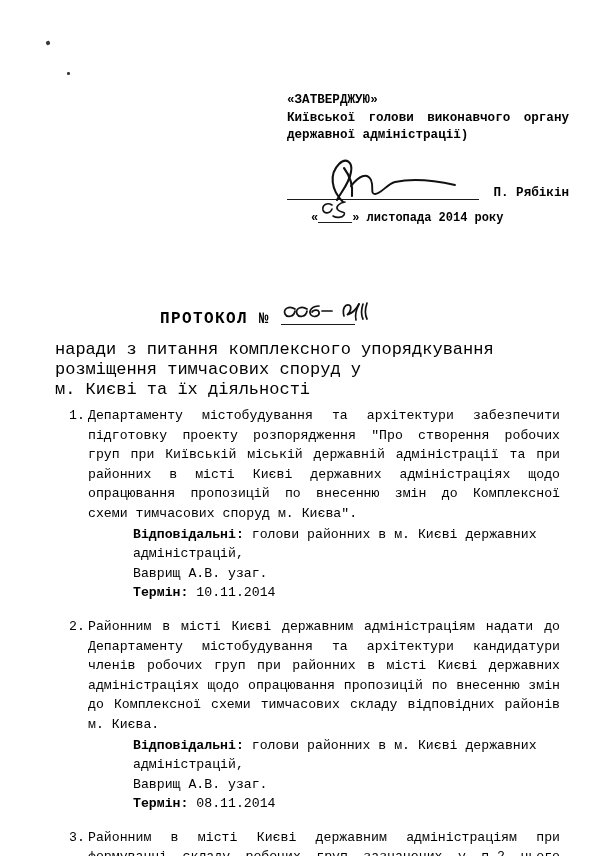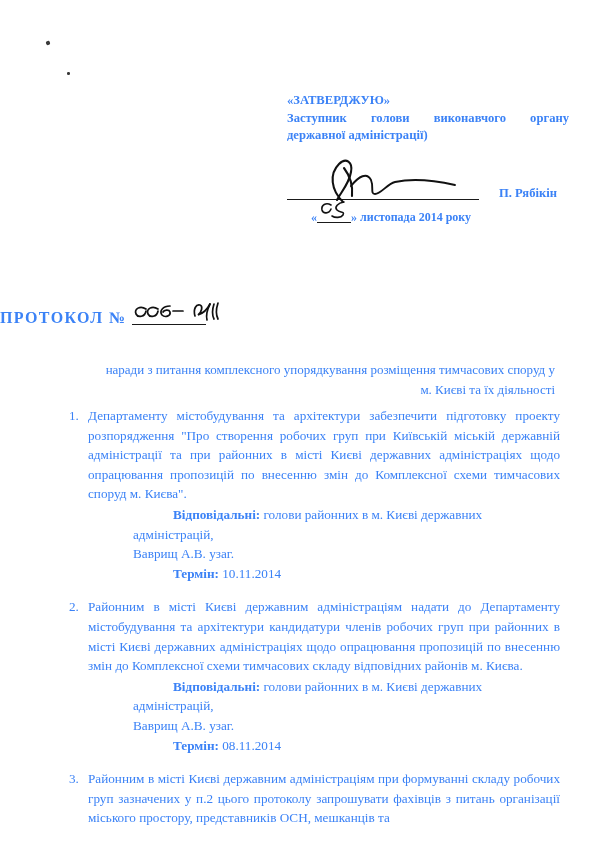--- a/index.html
+++ b/index.html
@@ -6,22 +6,22 @@
     margin: 0;
     padding: 0;
     background: #ffffff;
   }
   .page {
     position: relative;
     width: 600px;
     height: 856px;
     background: #ffffff;
     overflow: hidden;
-    font-family: Liberation Serif, serif;
-    color: #3b82f6;
+    font-family: Liberation Mono, monospace;
+    color: #000000;
   }
 
   
   .speck {
     position: absolute;
     background: #3a3a3a;
     border-radius: 40%;
   }
   .speck-a { left: 46px; top: 41px; width: 4px; height: 4px; transform: rotate(-20deg); }
   .speck-b { left: 67px; top: 72px; width: 3px; height: 3px; }
@@ -51,21 +51,21 @@
   .sig-rule {
     position: absolute;
     left: 0;
     top: 13px;
     width: 192px;
     height: 1px;
     background: #1a1a1a;
   }
   .sig-name {
     position: absolute;
-    right: 12px;
+    right: 0;
     top: 0;
     font-weight: bold;
     font-size: 12.6px;
     white-space: nowrap;
     margin-left: 48px;
   }
   .sig-mark {
     position: absolute;
     left: 30px;
     top: -30px;
@@ -98,20 +98,21 @@
     width: 32px;
     height: 20px;
   }
 
   
   .protocol {
     position: absolute;
     left: 0;
     top: 308px;
     width: 537px;
+    text-align: center;
     font-size: 16px;
     letter-spacing: 1.4px;
     white-space: nowrap;
   }
   .protocol .word { font-weight: bold; }
   .num-slot {
     display: inline-block;
     position: relative;
     width: 96px;
     height: 18px;
@@ -131,24 +132,24 @@
     left: 0;
     top: -10px;
     width: 96px;
     height: 26px;
   }
 
   
   .subtitle {
     position: absolute;
     left: 55px;
-    top: 360px;
+    top: 340px;
     width: 500px;
-    text-align: right;
-    font-size: 13px;
+    text-align: left;
+    font-size: 17px;
     line-height: 20px;
   }
 
   
   .items {
     position: absolute;
     left: 60px;
     top: 406px;
     width: 500px;
     font-size: 13.2px;
@@ -165,33 +166,33 @@
     text-align: justify;
     text-align-last: left;
     -webkit-hyphens: none;
     hyphens: none;
   }
   .resp {
     margin-top: 1px;
     padding-left: 45px;
   }
   .resp-line { text-align: left; }
-  .resp b { font-weight: bold; margin-left: 40px; }
+  .resp b { font-weight: bold; }
 </style>
 </head>
 <body>
 
 <div class="page">
 
   <div class="speck speck-a"></div>
   <div class="speck speck-b"></div>
 
   <div class="approval">
     <div class="ln first">«ЗАТВЕРДЖУЮ»</div>
-    <div class="ln">Заступник голови виконавчого органу</div>
+    <div class="ln">Київської голови виконавчого органу</div>
     <div class="ln last">державної адміністрації)</div>
   </div>
 
   <div class="sig-row">
     <div class="sig-rule"></div>
     <svg class="sig-mark" viewBox="0 0 150 48">
       <g fill="none" stroke="#111" stroke-width="2.1" stroke-linecap="round">
         <path d="M26 46 C14 34, 12 18, 22 8 C29 1, 36 6, 34 16 C32 28, 24 36, 20 44"></path>
         <path d="M27 12 C33 20, 36 30, 35 40"></path>
         <path d="M34 30 C42 20, 50 16, 54 24 C57 31, 53 38, 58 38 C64 38, 70 28, 78 26 C96 22, 116 24, 138 29" stroke-width="1.9"></path>

